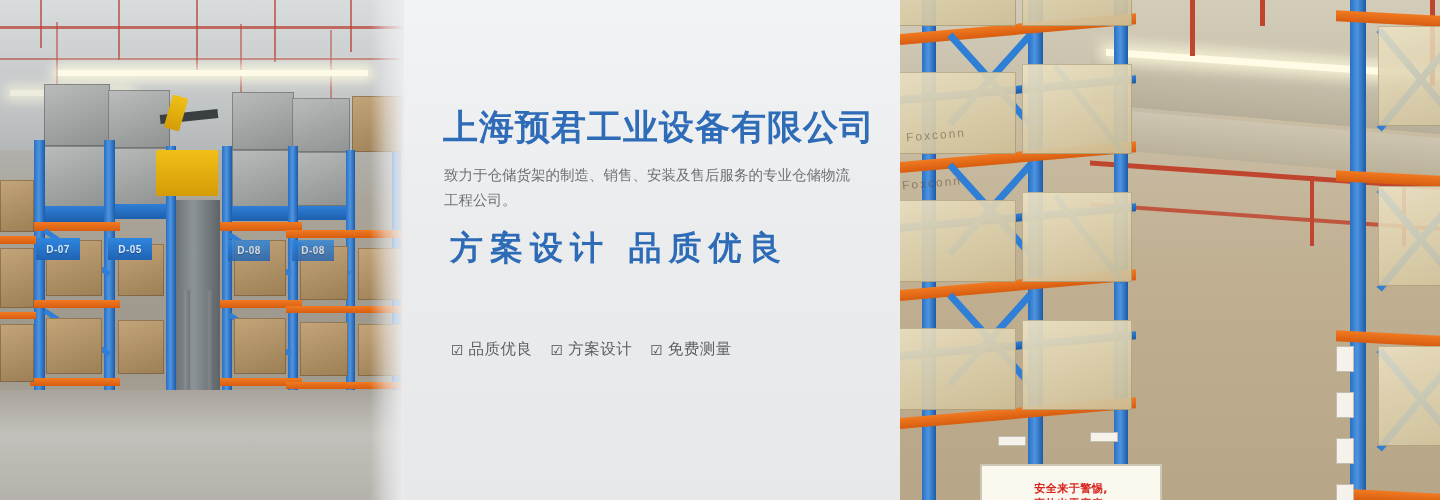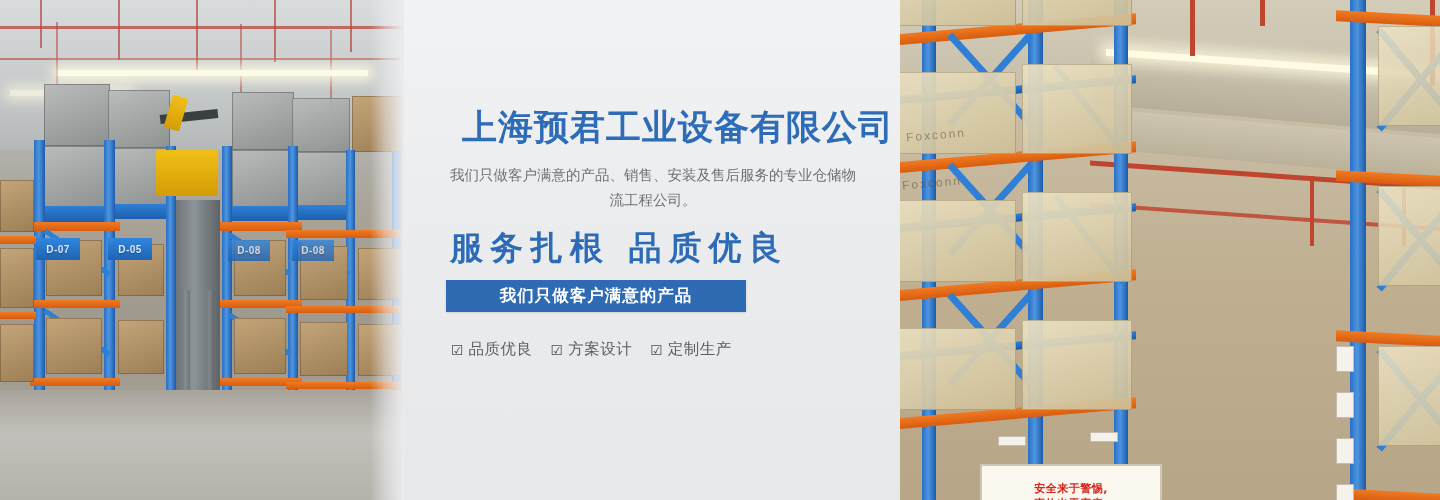--- a/index.html
+++ b/index.html
@@ -85,21 +85,21 @@
     font-family:"DejaVu Sans","Liberation Sans",sans-serif;
   }
   #sign-safety { font-size:11px; letter-spacing:.5px; }
   .boxlabel { position:absolute; background:#f4f2ea; box-shadow:inset 0 0 0 1px rgba(120,110,85,.4); }
   .foxconn {
     position:absolute; color:rgba(95,80,55,.55); font-size:12px;
     font-family:"Liberation Sans",sans-serif; letter-spacing:2px;
   }
 
   
-  #content { position:absolute; left:443px; top:0; width:520px; height:384px;text-align:center; }
+  #content { position:absolute; left:443px; top:0; width:520px; height:384px; }
 
   #company-title {
     position:absolute; left:0; top:104px; width:470px;
     font-size:35px; font-weight:bold; letter-spacing:1px;
     color:#2f6cb8; white-space:nowrap;
     font-family:"DejaVu Sans","Liberation Sans",sans-serif;
   }
   #company-desc {
     position:absolute; left:1px; top:163px; width:418px;
     font-size:14.5px; line-height:1.72; color:#6f7174;
@@ -243,38 +243,37 @@
     <div class="pallet" style="left:240px;top:444px;width:62px;height:14px;"></div>
 
     <div class="floor"></div>
     <div id="left-fade"></div>
   </div>
 
   <div id="content">
 
     <div id="company-title">上海预君工业设备有限公司</div>
 
-    <div id="company-desc">我们只做客户满意的产品、销售、安装及售后服务的专业仓储物流工程公司。</div>
-
-    <div id="slogan">服务扎根 品质优良</div>
-
-    <div id="promise-button">我们只做客户满意的产品</div>
+    <div id="company-desc">致力于仓储货架的制造、销售、安装及售后服务的专业仓储物流工程公司。</div>
+
+    <div id="slogan">方案设计 品质优良</div>
+
 
     <div id="features">
       <div class="feature">
         <span class="chk">☑</span>
         <span class="flabel">品质优良</span>
       </div>
       <div class="feature">
         <span class="chk">☑</span>
         <span class="flabel">方案设计</span>
       </div>
       <div class="feature">
         <span class="chk">☑</span>
-        <span class="flabel">定制生产</span>
+        <span class="flabel">免费测量</span>
       </div>
     </div>
 
   </div>
 
   <div class="photo" id="right-wrap">
     <div id="right-ring"></div>
 
     <div id="right-photo">
       <div class="rp-ceiling"></div>

